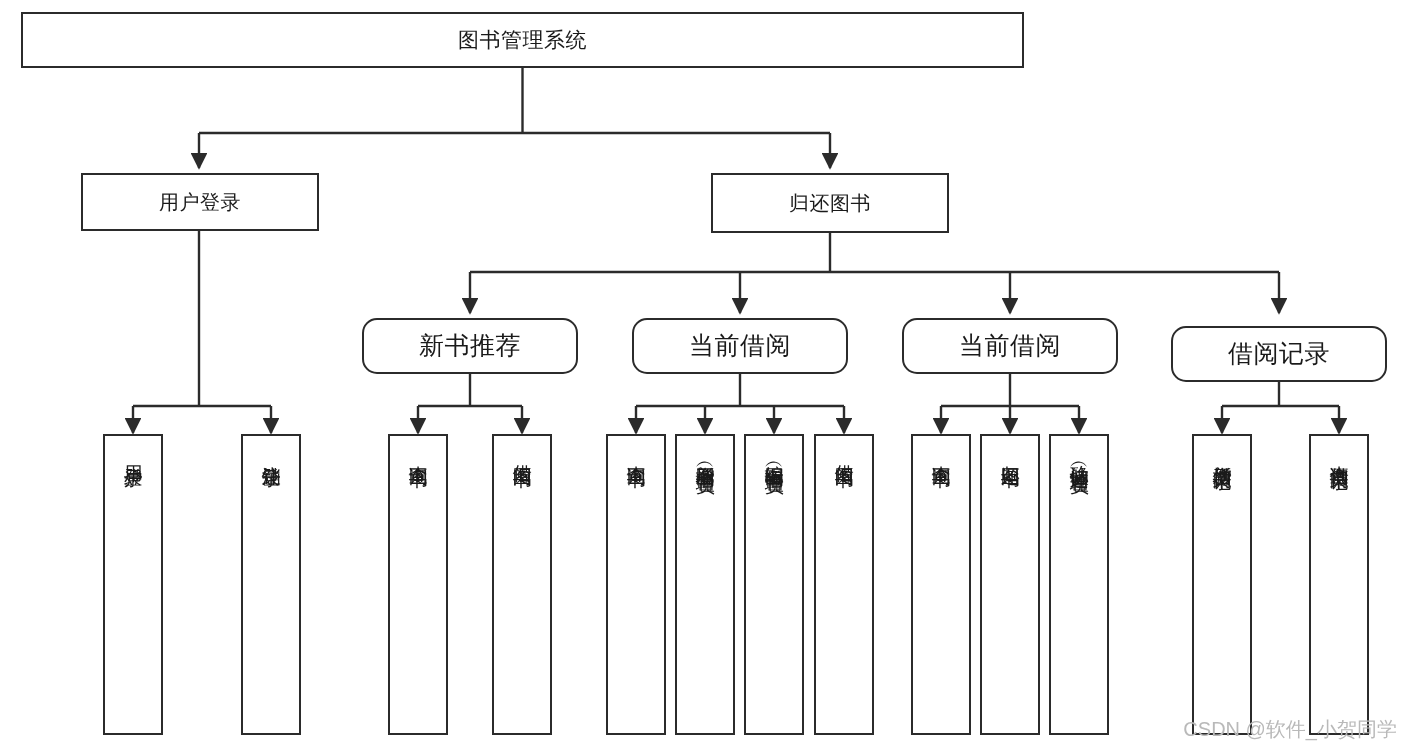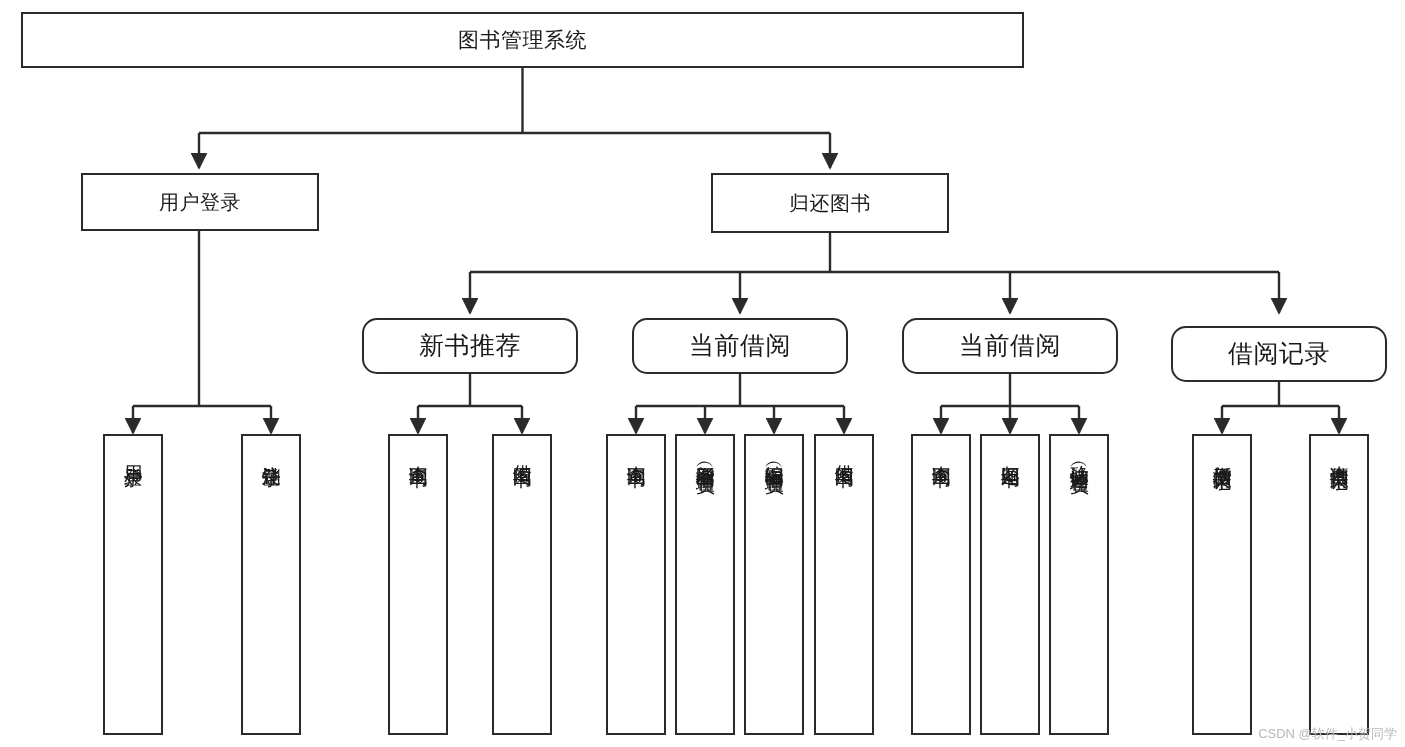--- a/index.html
+++ b/index.html
@@ -65,21 +65,21 @@
     font-size: 19px;
     line-height: 1.18;
     letter-spacing: 1.5px;
     white-space: nowrap;
     text-align: left;
   }
   #watermark {
     position: absolute;
     right: 8px;
     bottom: 4px;
-    font-size: 13px;
+    font-size: 20px;
     color: #b9b9b9;
     white-space: nowrap;
     z-index: 5;
     font-family: "Liberation Sans", "DejaVu Sans", sans-serif;
   }
 </style>
 </head>
 <body>
 
 <div id="canvas">

